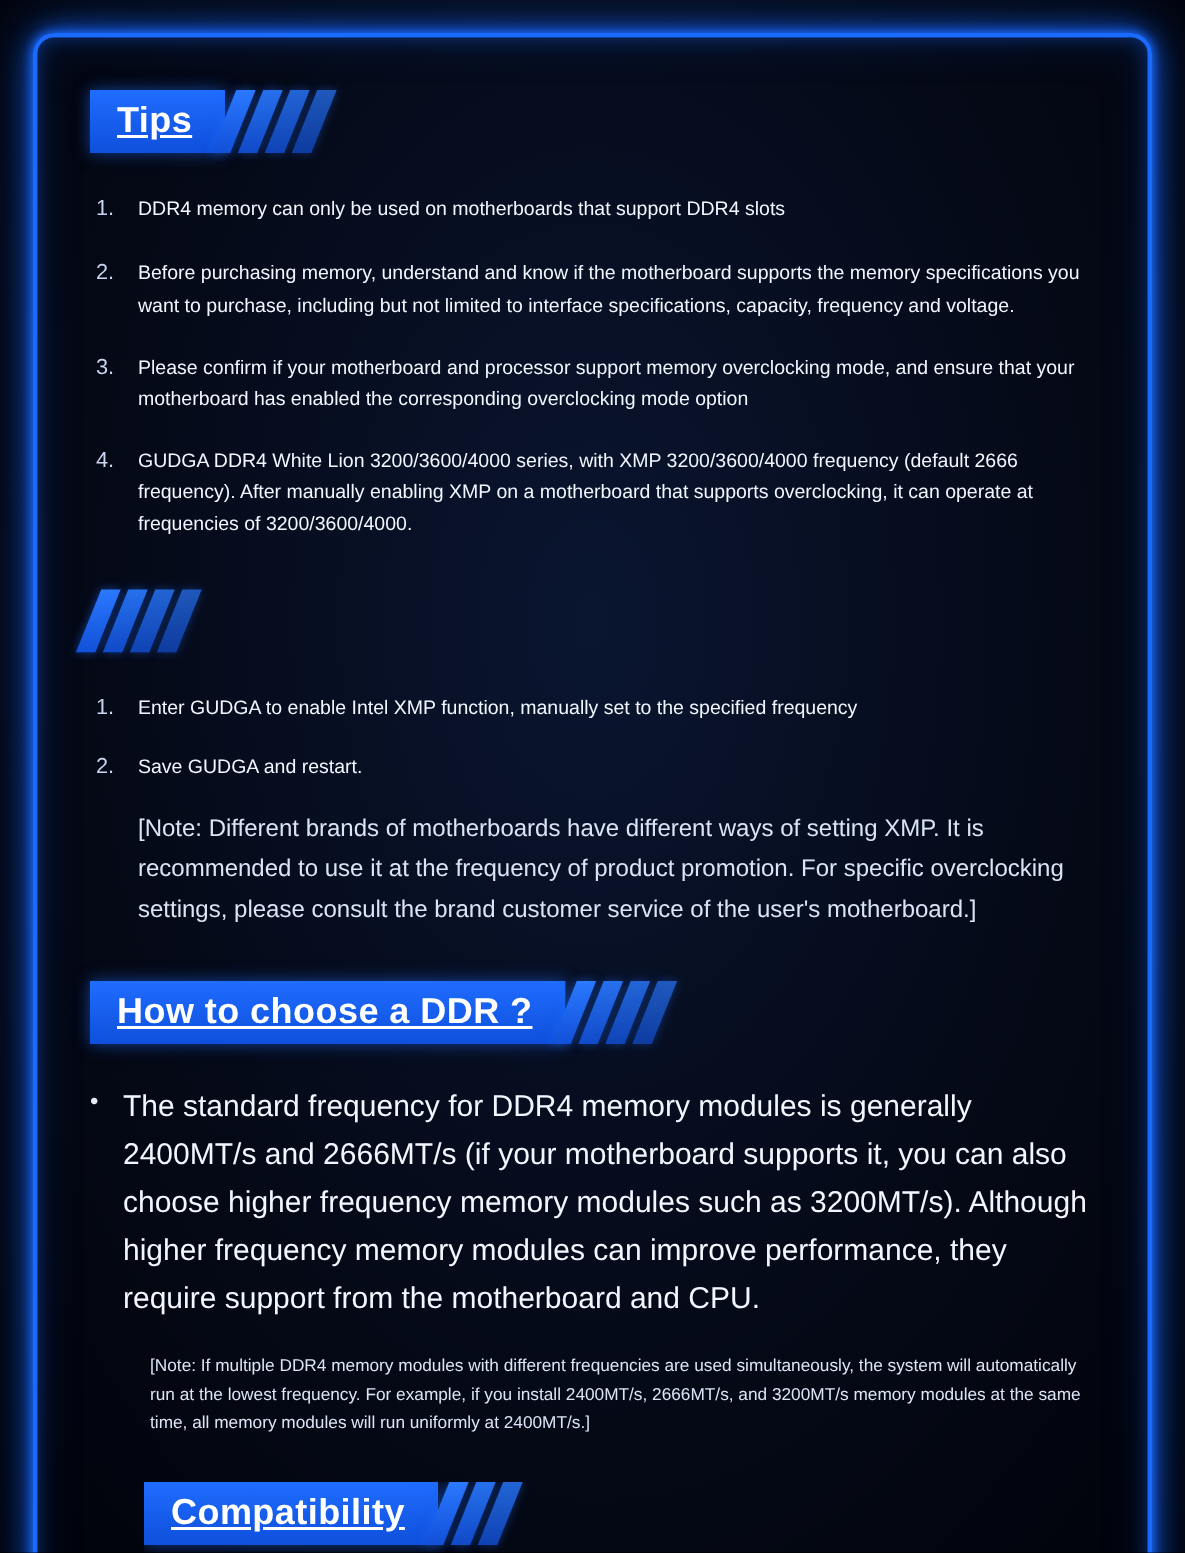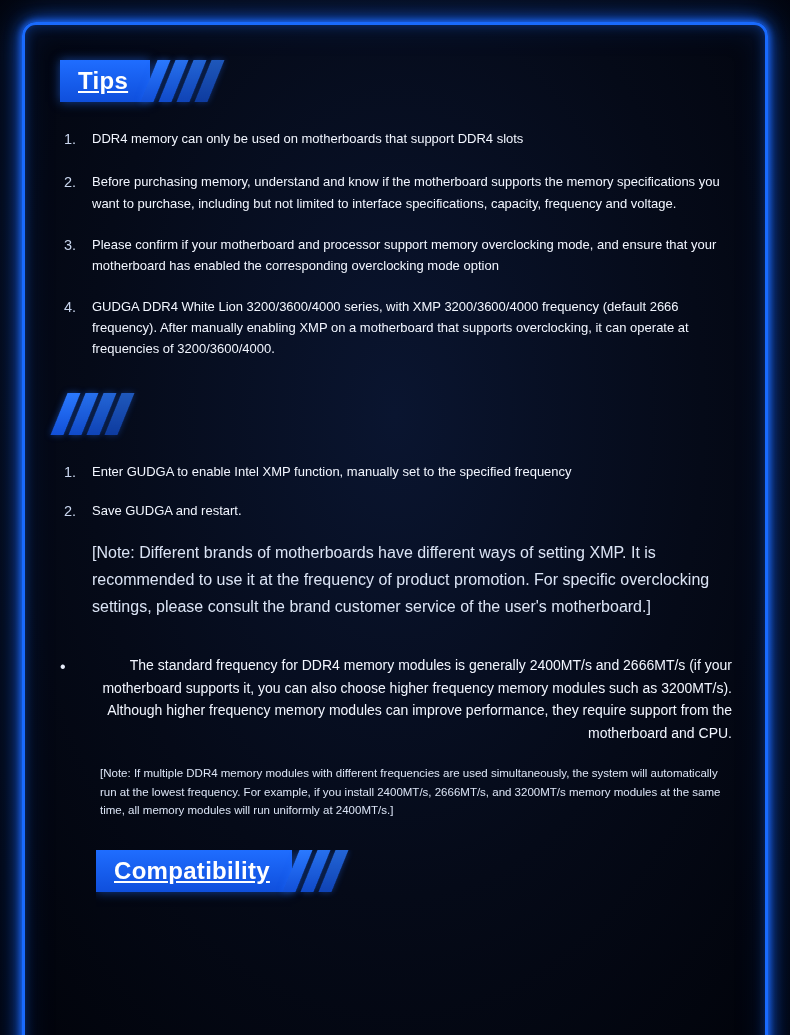--- a/index.html
+++ b/index.html
@@ -136,24 +136,23 @@
 
   .bullet-dot {
     width: 22px;
     flex: 0 0 22px;
     font-size: 16px;
     color: #e6ecf9;
     line-height: 1.6;
   }
   .bullet-text {
     flex: 1;
-    font-size: 14px;
+    font-size: 20px;
     line-height: 1.6;
     color: #f2f6ff;
-    text-align: right;
   }
 
   .note-tight {
     font-size: 11.5px;
     line-height: 1.62;
     color: #dce5f6;
     margin-left: 40px;
     margin-top: 14px;
   }
 
@@ -218,20 +217,31 @@
         </li>
         <li class="li-row compact">
           <span class="li-marker">2.</span>
           <span class="li-text">Save GUDGA and restart.</span>
         </li>
       </ol>
       <p class="note note-indent">[Note: Different brands of motherboards have different ways of setting XMP. It is recommended to use it at the frequency of product promotion. For specific overclocking settings, please consult the brand customer service of the user's motherboard.]</p>
     </div>
 
     <div class="section" style="margin-top:34px;">
+      <div class="banner">
+        <div class="banner-box">
+          <span class="banner-title">How to choose a DDR ?</span>
+        </div>
+        <div class="banner-stripes">
+          <div class="stripe s1"></div>
+          <div class="stripe s2"></div>
+          <div class="stripe s3"></div>
+          <div class="stripe s4"></div>
+        </div>
+      </div>
 
       <ul class="bullet-list">
         <li class="li-row">
           <span class="bullet-dot">•</span>
           <span class="bullet-text">The standard frequency for DDR4 memory modules is generally 2400MT/s and 2666MT/s (if your motherboard supports it, you can also choose higher frequency memory modules such as 3200MT/s). Although higher frequency memory modules can improve performance, they require support from the motherboard and CPU.</span>
         </li>
       </ul>
       <p class="note-tight">[Note: If multiple DDR4 memory modules with different frequencies are used simultaneously, the system will automatically run at the lowest frequency. For example, if you install 2400MT/s, 2666MT/s, and 3200MT/s memory modules at the same time, all memory modules will run uniformly at 2400MT/s.]</p>
     </div>
 

